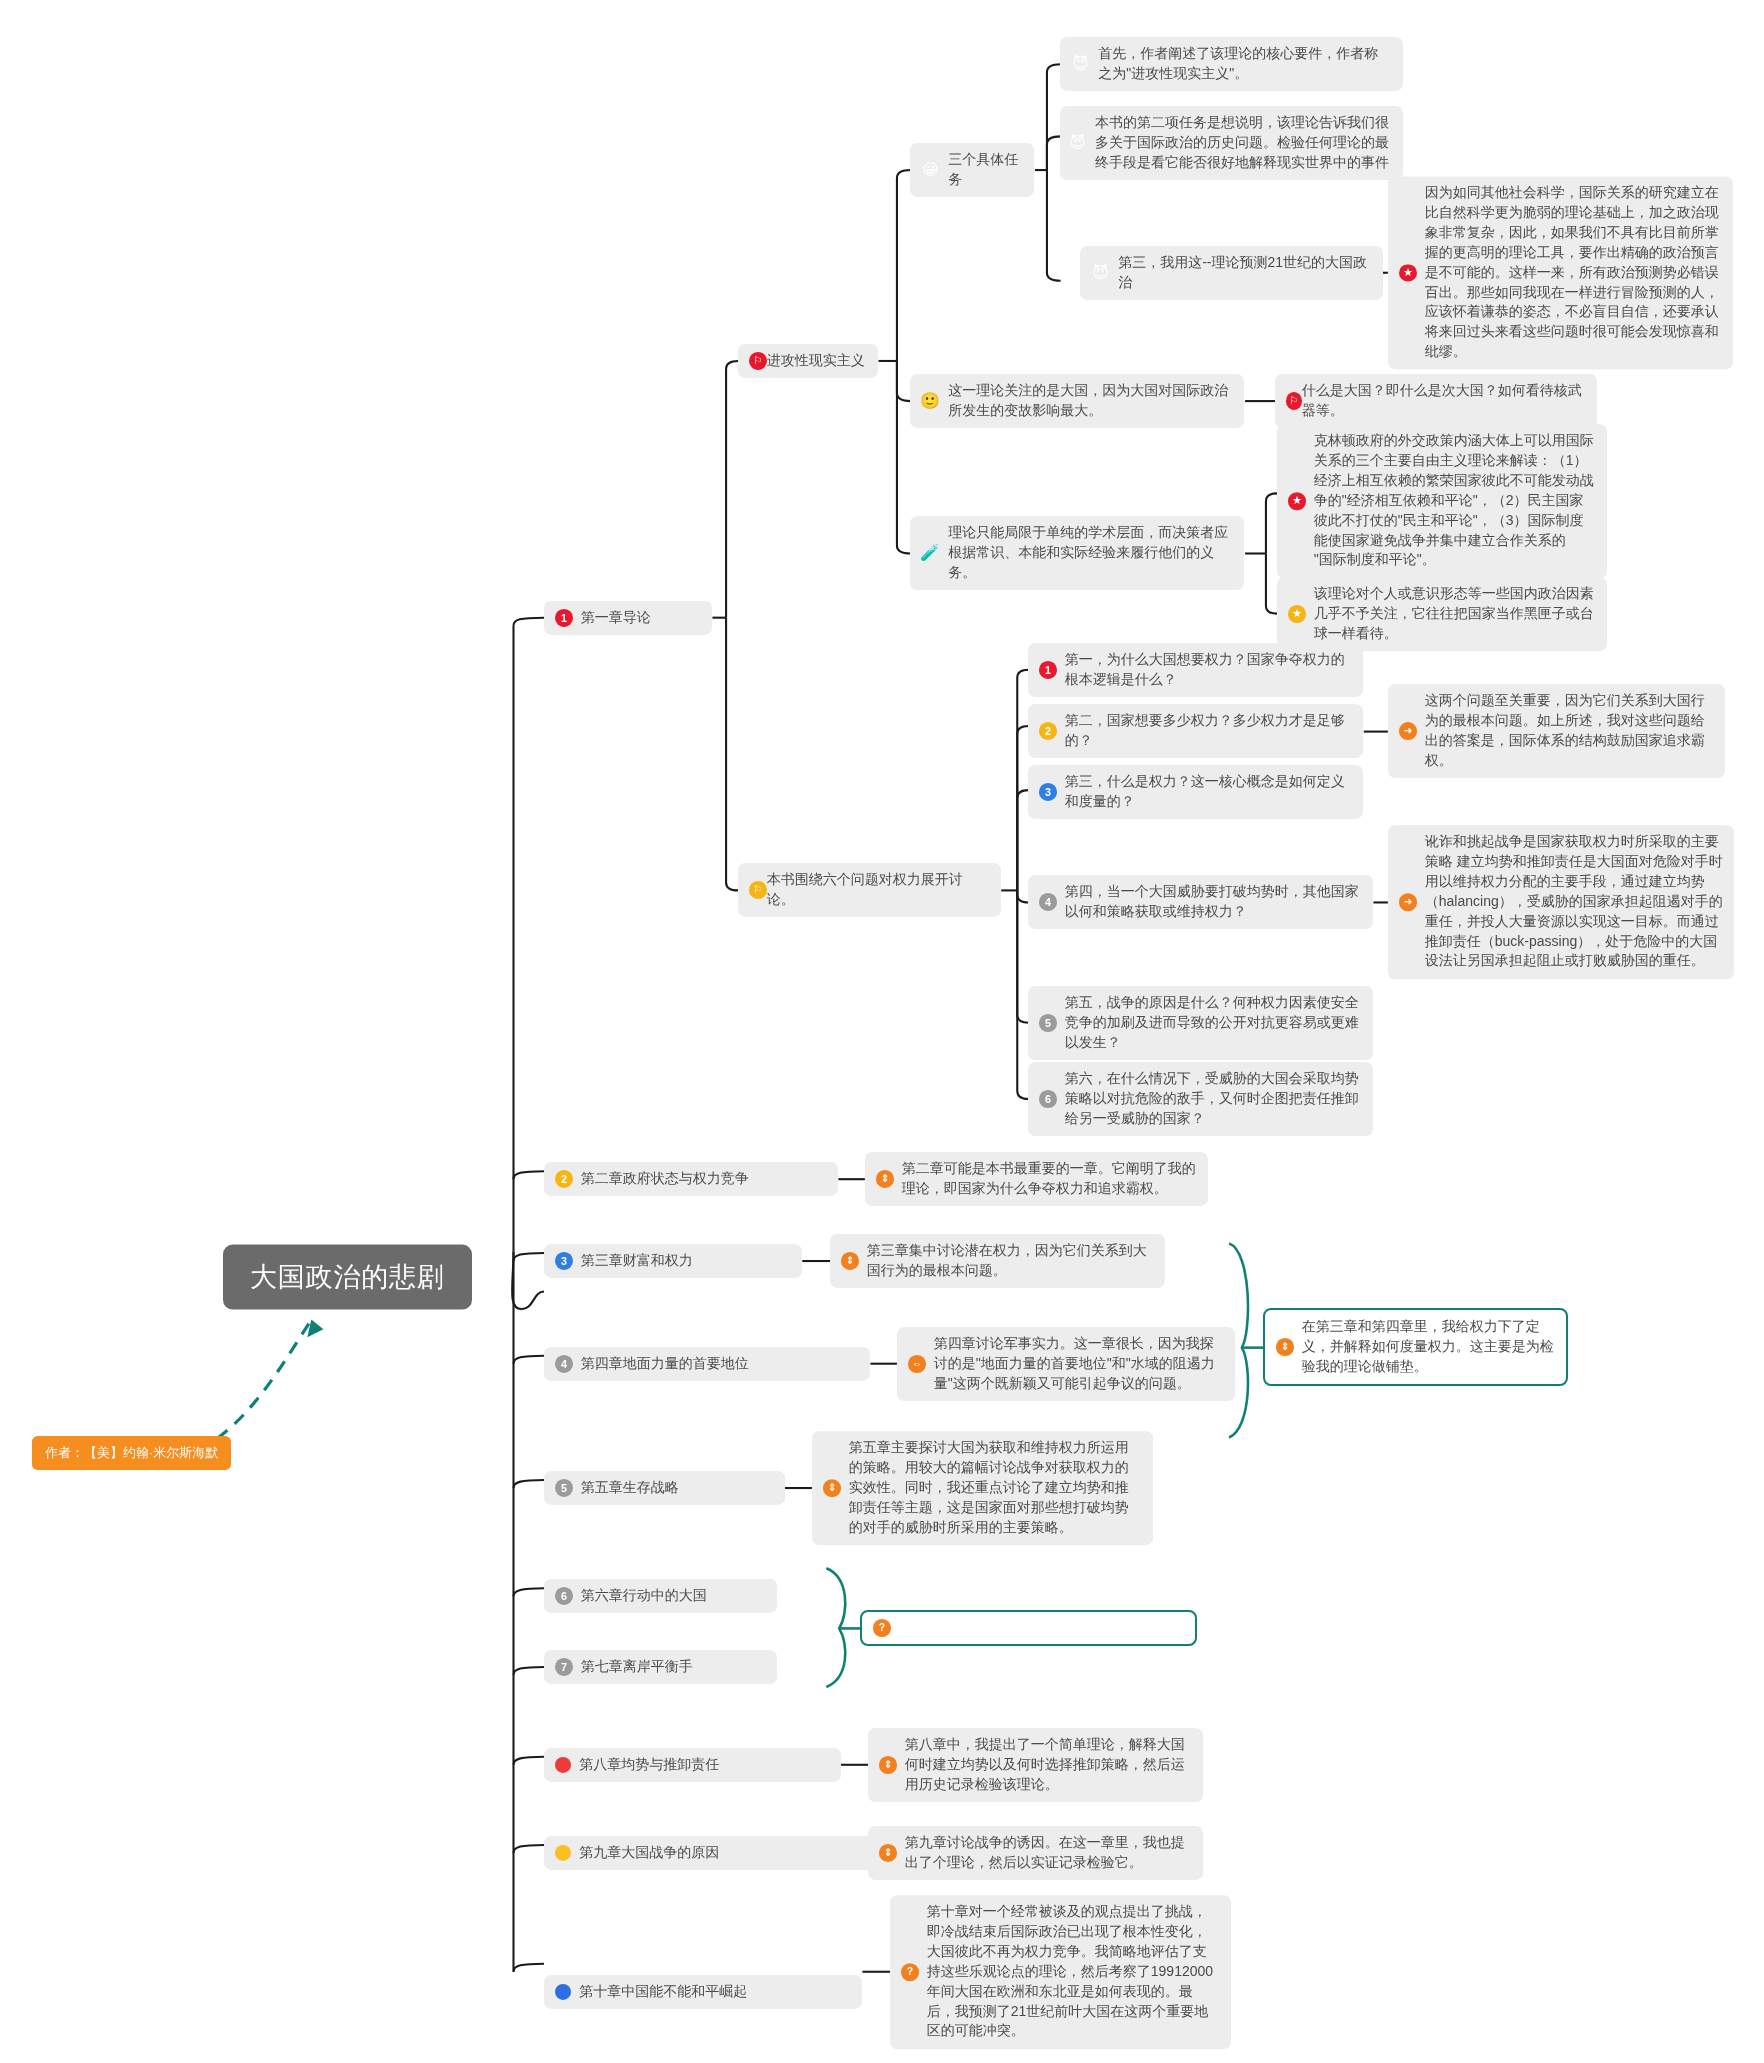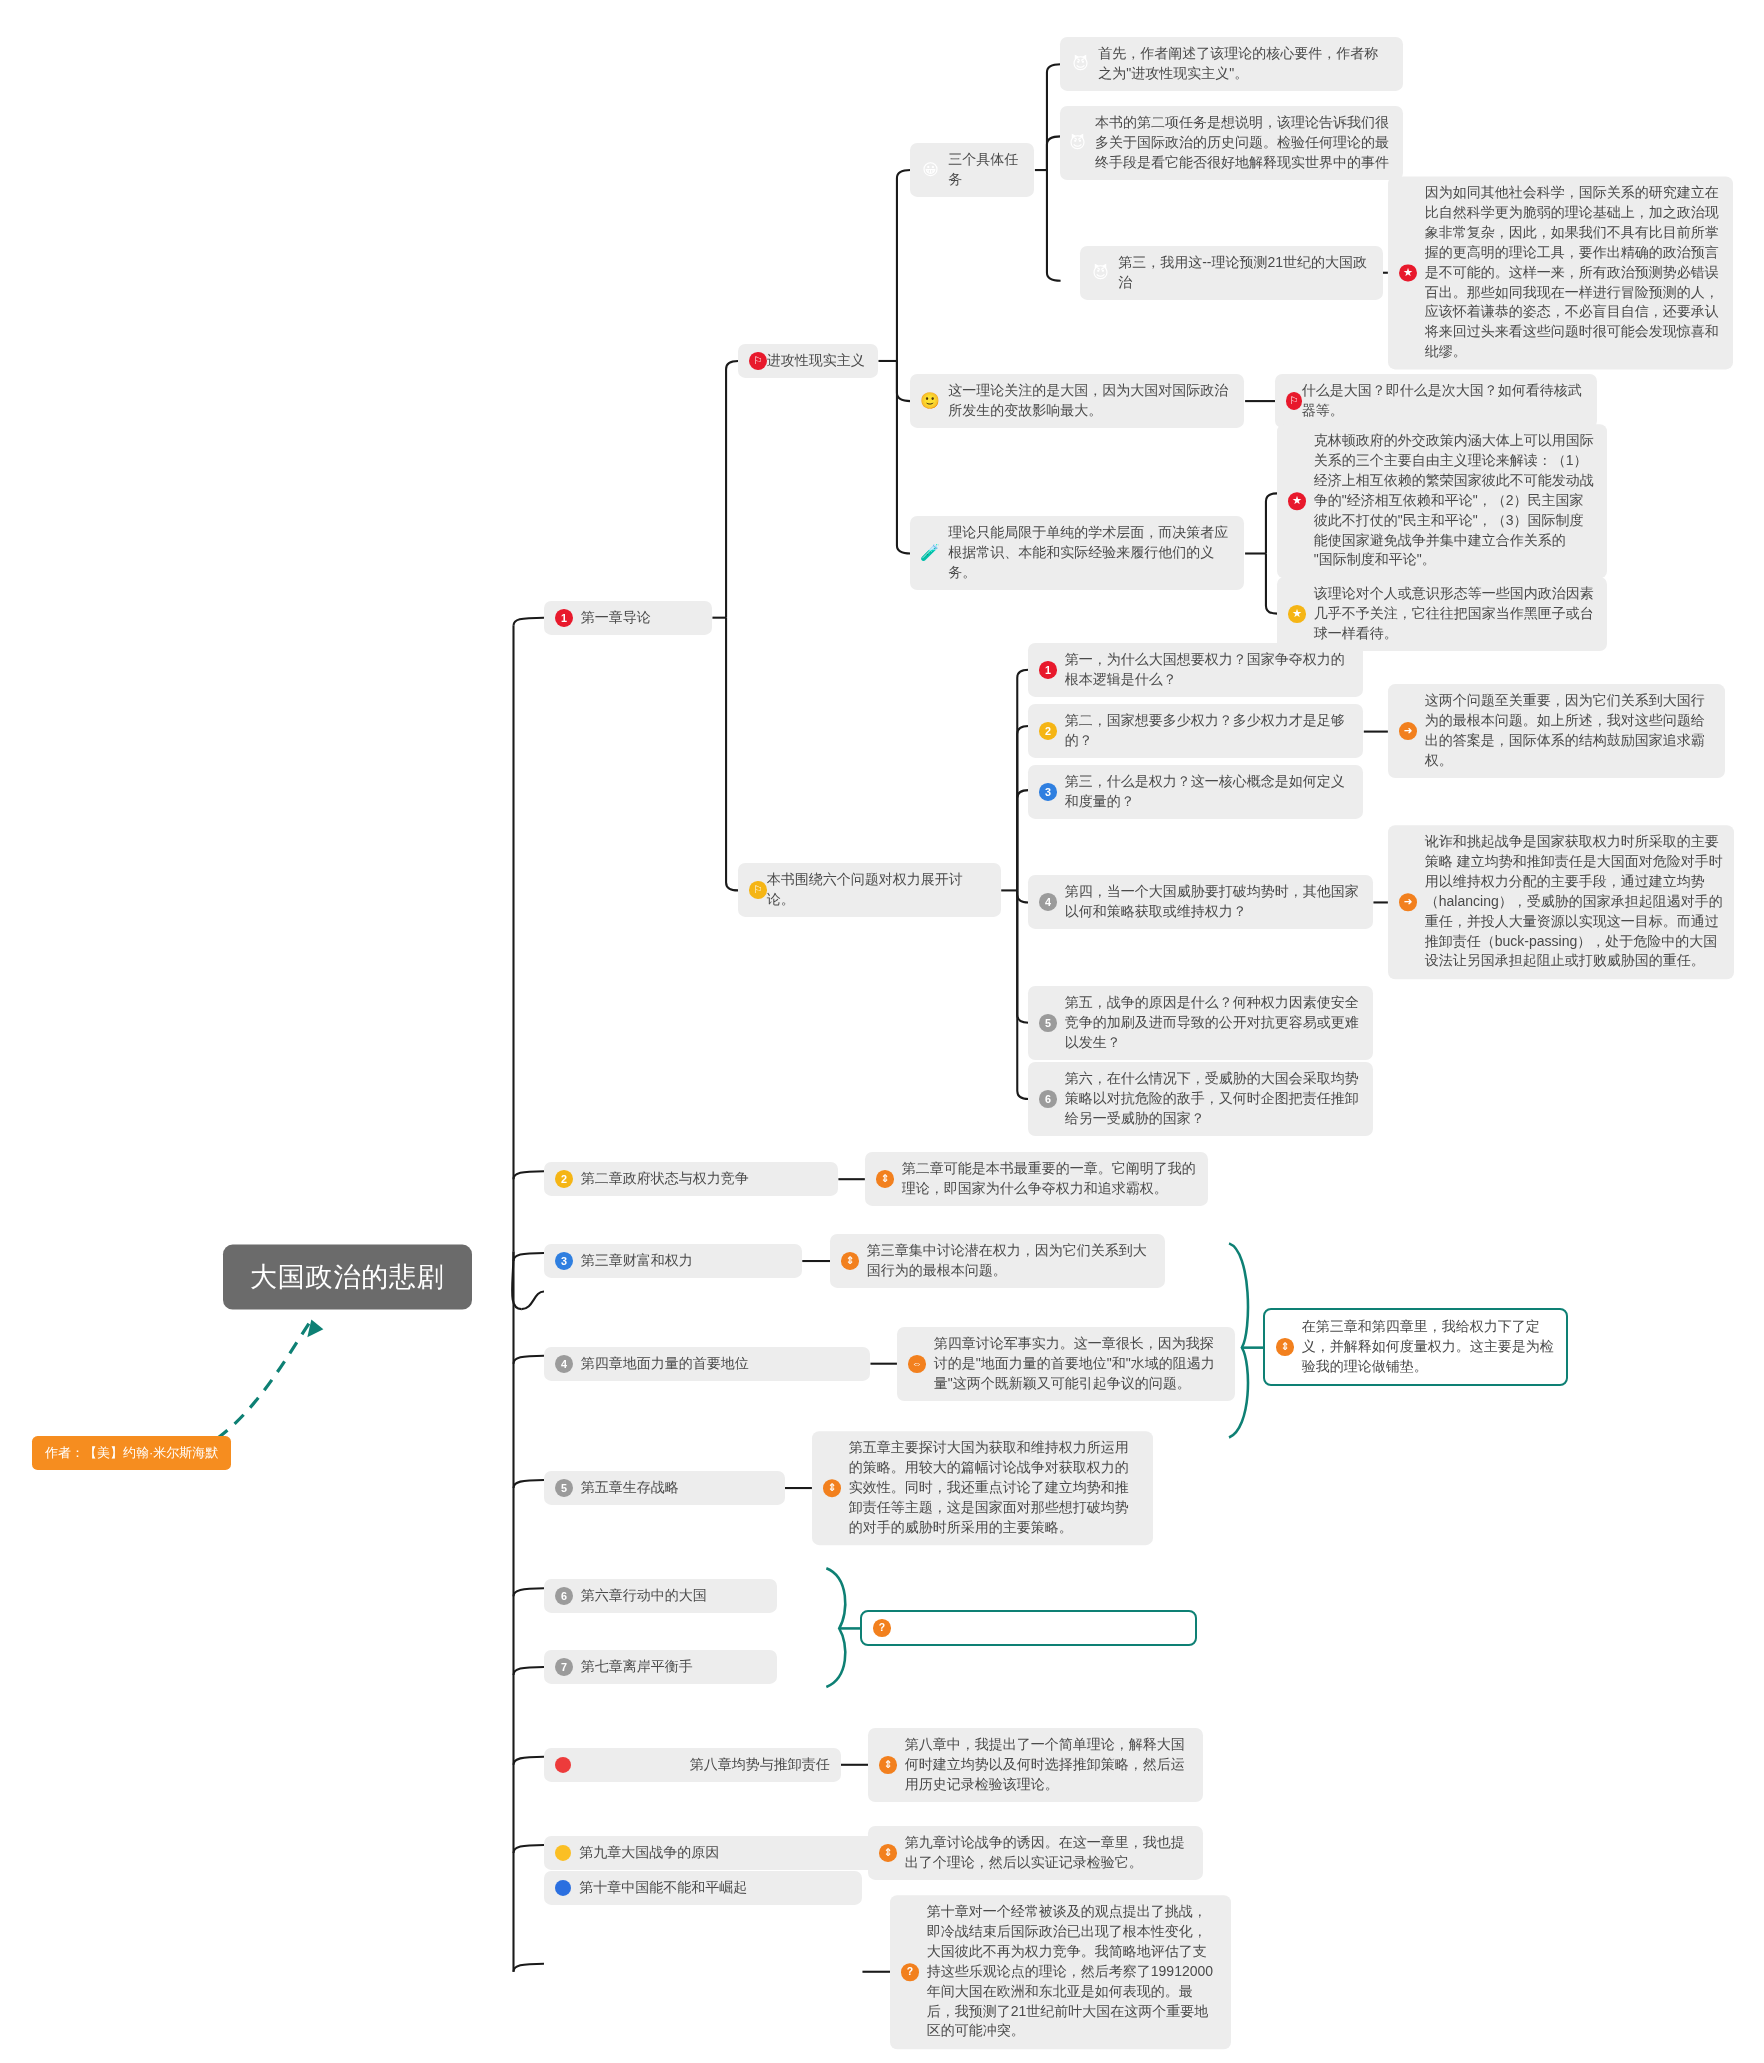--- a/index.html
+++ b/index.html
@@ -318,39 +318,39 @@
   <span class="txt">第六章行动中的大国</span>
 </div>
 <div class="node" style="left:544px; top:1667px; transform:translateY(-50%); width:233px;">
   <span class="ic num c-gray">7</span>
   <span class="txt">第七章离岸平衡手</span>
 </div>
 <div class="node boxed" style="left:860px; top:1628px; transform:translateY(-50%); width:337px;">
   <span class="ic c-org">?</span>
 </div>
 
-<div class="node" style="left:544px; top:1765px; transform:translateY(-50%); width:297px;justify-content:space-between;">
+<div class="node" style="left:544px; top:1765px; transform:translateY(-50%); width:297px;">
   <span class="ic dot-red"></span>
   <span class="txt">第八章均势与推卸责任</span>
 </div>
 <div class="node" style="left:868px; top:1765px; transform:translateY(-50%); width:335px;">
   <span class="ic c-org">⇕</span>
   <span class="txt">第八章中，我提出了一个简单理论，解释大国何时建立均势以及何时选择推卸策略，然后运用历史记录检验该理论。</span>
 </div>
 
 <div class="node" style="left:544px; top:1853px; transform:translateY(-50%); width:355px;">
   <span class="ic dot-amber"></span>
   <span class="txt">第九章大国战争的原因</span>
 </div>
 <div class="node" style="left:868px; top:1853px; transform:translateY(-50%); width:335px;">
   <span class="ic c-org">⇕</span>
   <span class="txt">第九章讨论战争的诱因。在这一章里，我也提出了个理论，然后以实证记录检验它。</span>
 </div>
 
-<div class="node" style="left:544px; top:1888px; transform:translateY(-50%); width:318px;">
+<div class="node" style="left:544px; top:1992px; transform:translateY(-50%); width:318px;">
   <span class="ic dot-blue"></span>
   <span class="txt">第十章中国能不能和平崛起</span>
 </div>
 <div class="node" style="left:890px; top:1972px; transform:translateY(-50%); width:341px;">
   <span class="ic c-org">?</span>
   <span class="txt">第十章对一个经常被谈及的观点提出了挑战，即冷战结束后国际政治已出现了根本性变化，大国彼此不再为权力竞争。我简略地评估了支持这些乐观论点的理论，然后考察了19912000年间大国在欧洲和东北亚是如何表现的。最后，我预测了21世纪前叶大国在这两个重要地区的可能冲突。</span>
 </div>
 
 </div>
 

